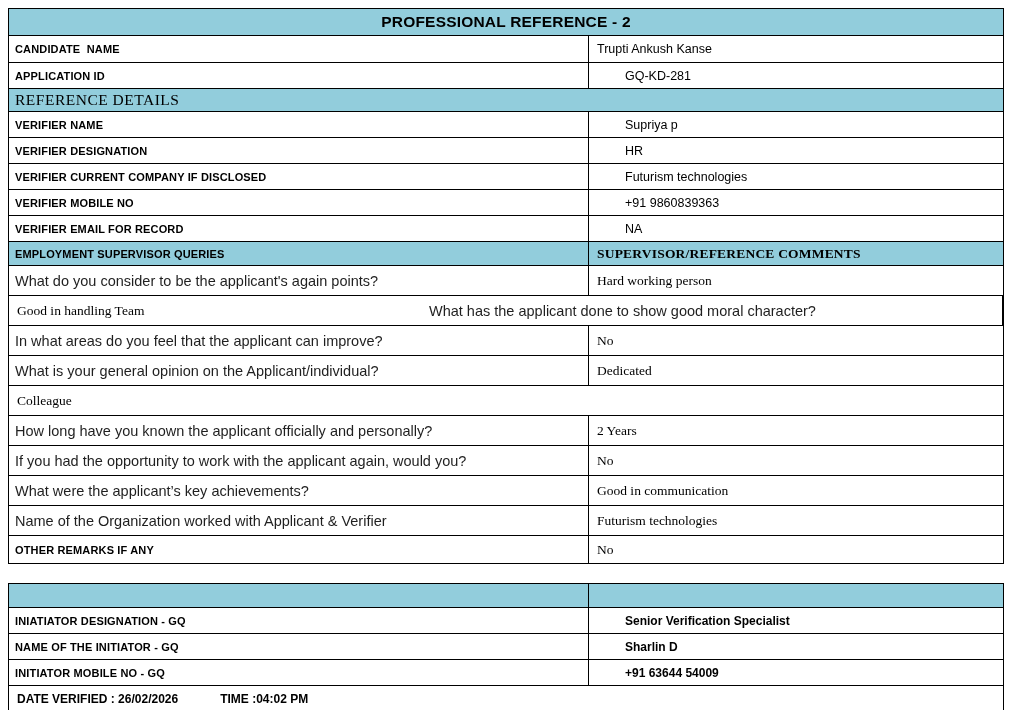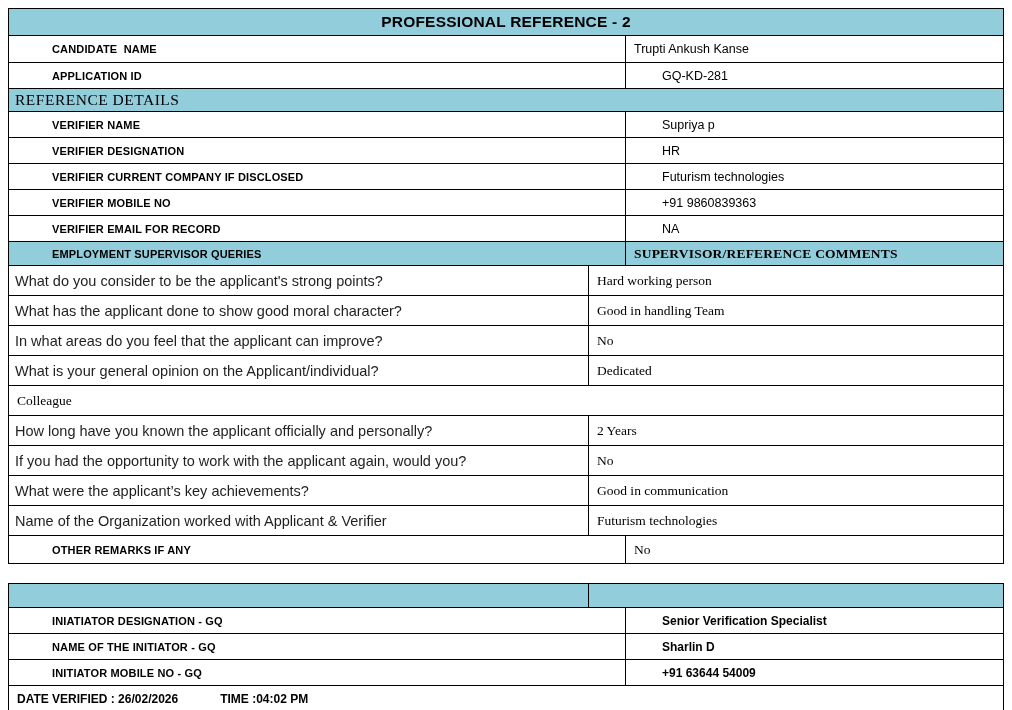--- a/index.html
+++ b/index.html
@@ -25,21 +25,21 @@
   .r-a { height: 26px; gap: 28px; }
   .r-cand { height: 27px; }
   .r-section { height: 23px; background: var(--header-bg); }
   .r-emp { height: 24px; background: var(--header-bg); }
   .r-q { height: 30px; }
   .r-remarks { height: 28px; }
   .r-blue { height: 23px; background: var(--header-bg); }
   .gap { height: 19px; width: 996px; }
 
   .title { font-weight: bold; font-size: 15.5px; letter-spacing: .2px; }
-  .label { font-weight: bold; font-size: 11px; letter-spacing: .15px; white-space: pre; margin-left: 37px; }
+  .label { font-weight: bold; font-size: 11px; letter-spacing: .15px; white-space: pre; }
   .value { font-size: 12.5px; }
   .section-title { font-family: "Liberation Serif", serif; font-size: 15.5px; letter-spacing: .5px; }
   .q { font-size: 14.5px; color: #1f1f1f; }
   .ans { font-family: "Liberation Serif", serif; font-size: 13.5px; }
   .hdr-right { font-family: "Liberation Serif", serif; font-weight: bold; font-size: 13.5px; letter-spacing: .2px; }
   .bold-value { font-weight: bold; font-size: 12px; }
   .ts-cell { gap: 42px; }
 </style>
 </head>
 <body>
@@ -85,26 +85,26 @@
       <div class="cell left label">VERIFIER EMAIL FOR RECORD</div>
       <div class="cell right value">NA</div>
     </div>
 
     <div class="row r-emp">
       <div class="cell left label">EMPLOYMENT SUPERVISOR QUERIES</div>
       <div class="cell right hdr-right">SUPERVISOR/REFERENCE COMMENTS</div>
     </div>
 
     <div class="row r-q">
-      <div class="cell left q">What do you consider to be the applicant's strong points?</div>
+      <div class="cell left q">What do you consider to be the applicant's again points?</div>
       <div class="cell right ans">Hard working person</div>
     </div>
     <div class="row r-q">
+      <div class="cell right ans">Good in handling Team</div>
       <div class="cell left q">What has the applicant done to show good moral character?</div>
-      <div class="cell right ans">Good in handling Team</div>
     </div>
     <div class="row r-q">
       <div class="cell left q">In what areas do you feel that the applicant can improve?</div>
       <div class="cell right ans">No</div>
     </div>
     <div class="row r-q">
       <div class="cell left q">What is your general opinion on the Applicant/individual?</div>
       <div class="cell right ans">Dedicated</div>
     </div>
     <div class="row r-q">

